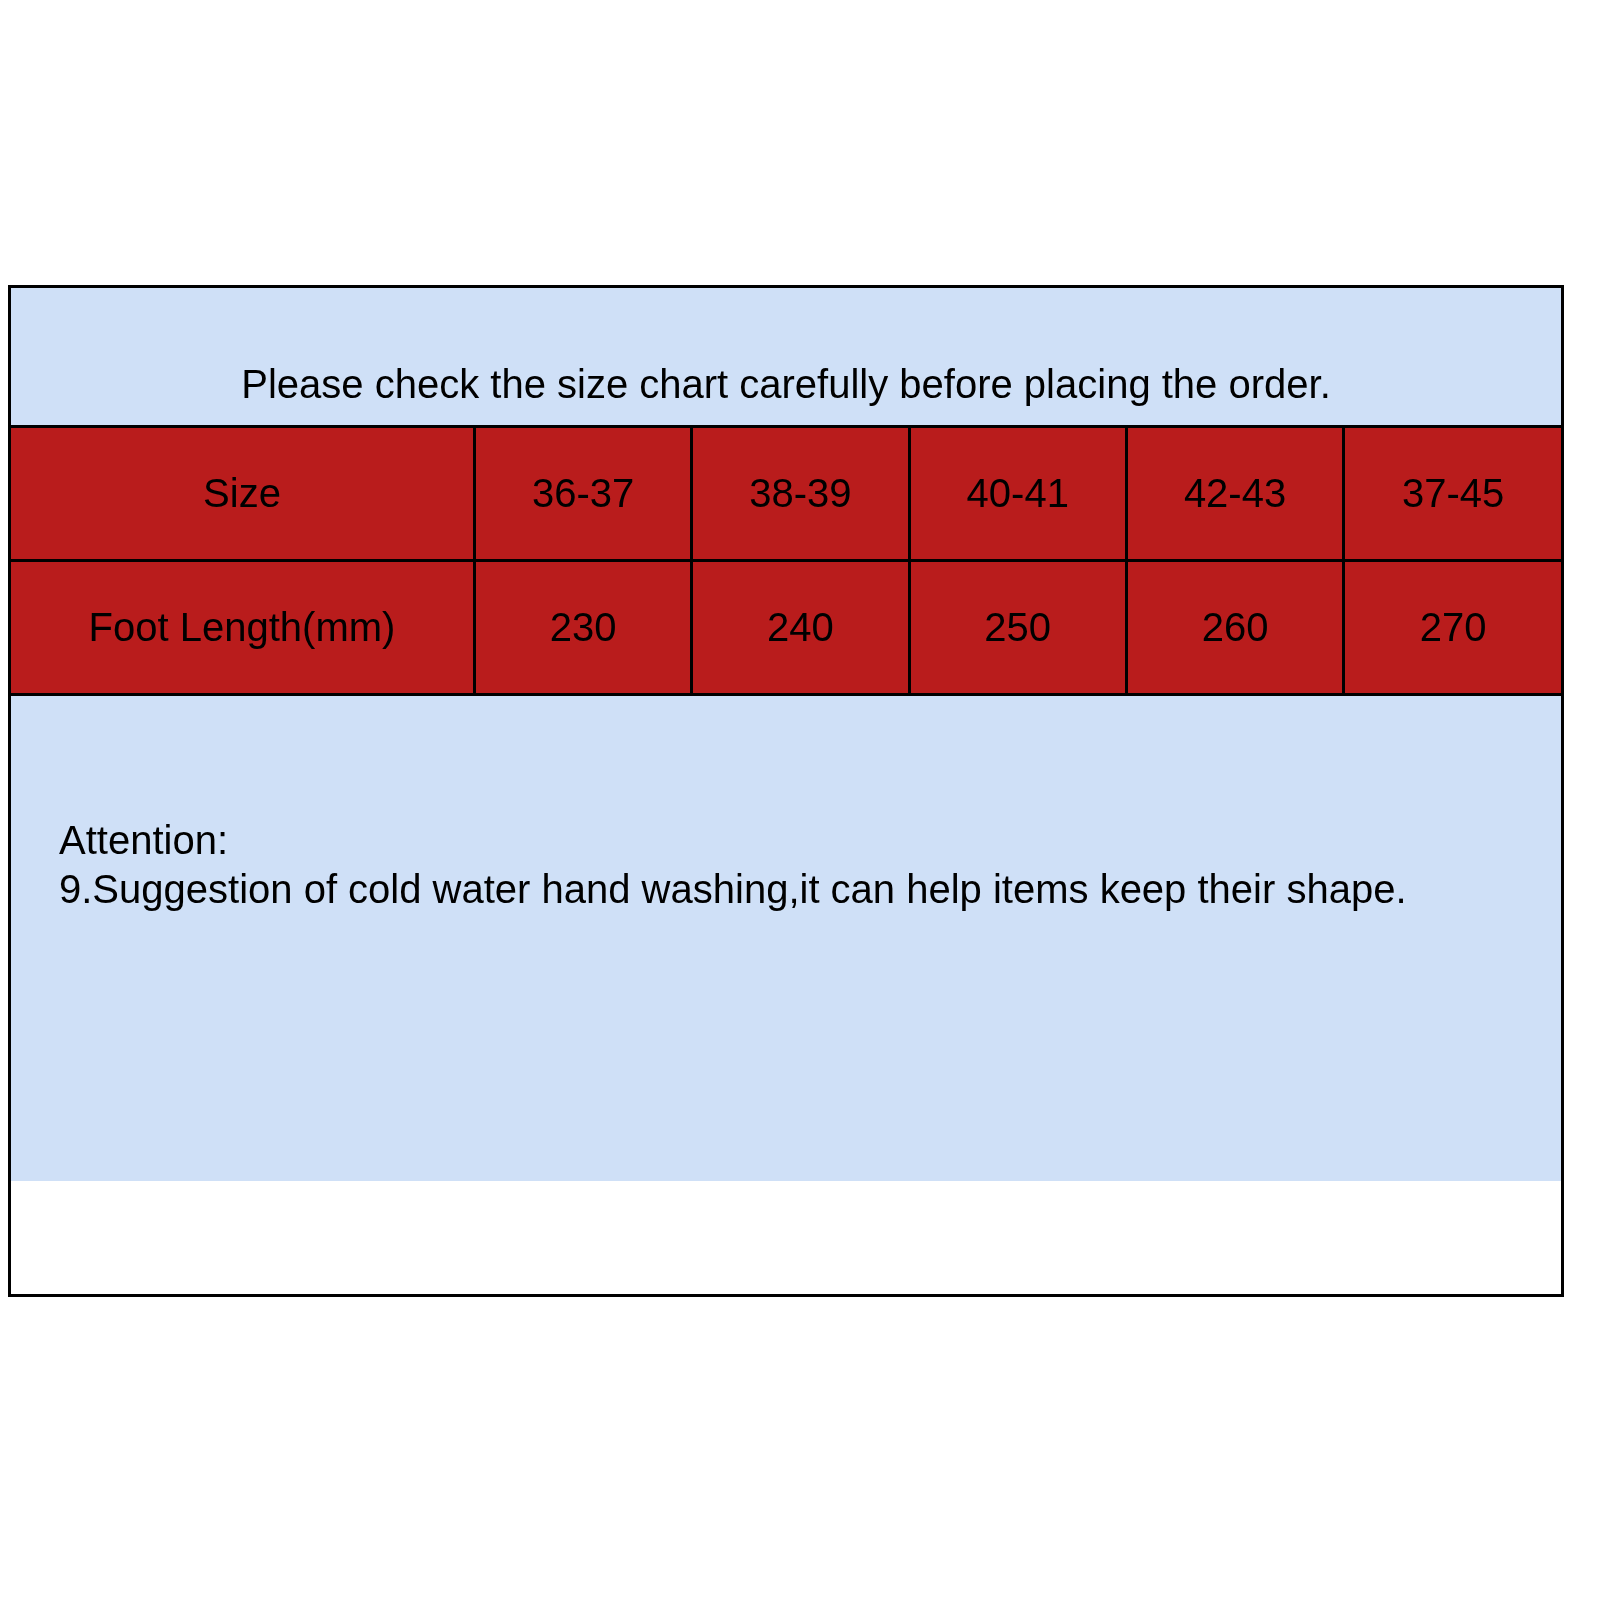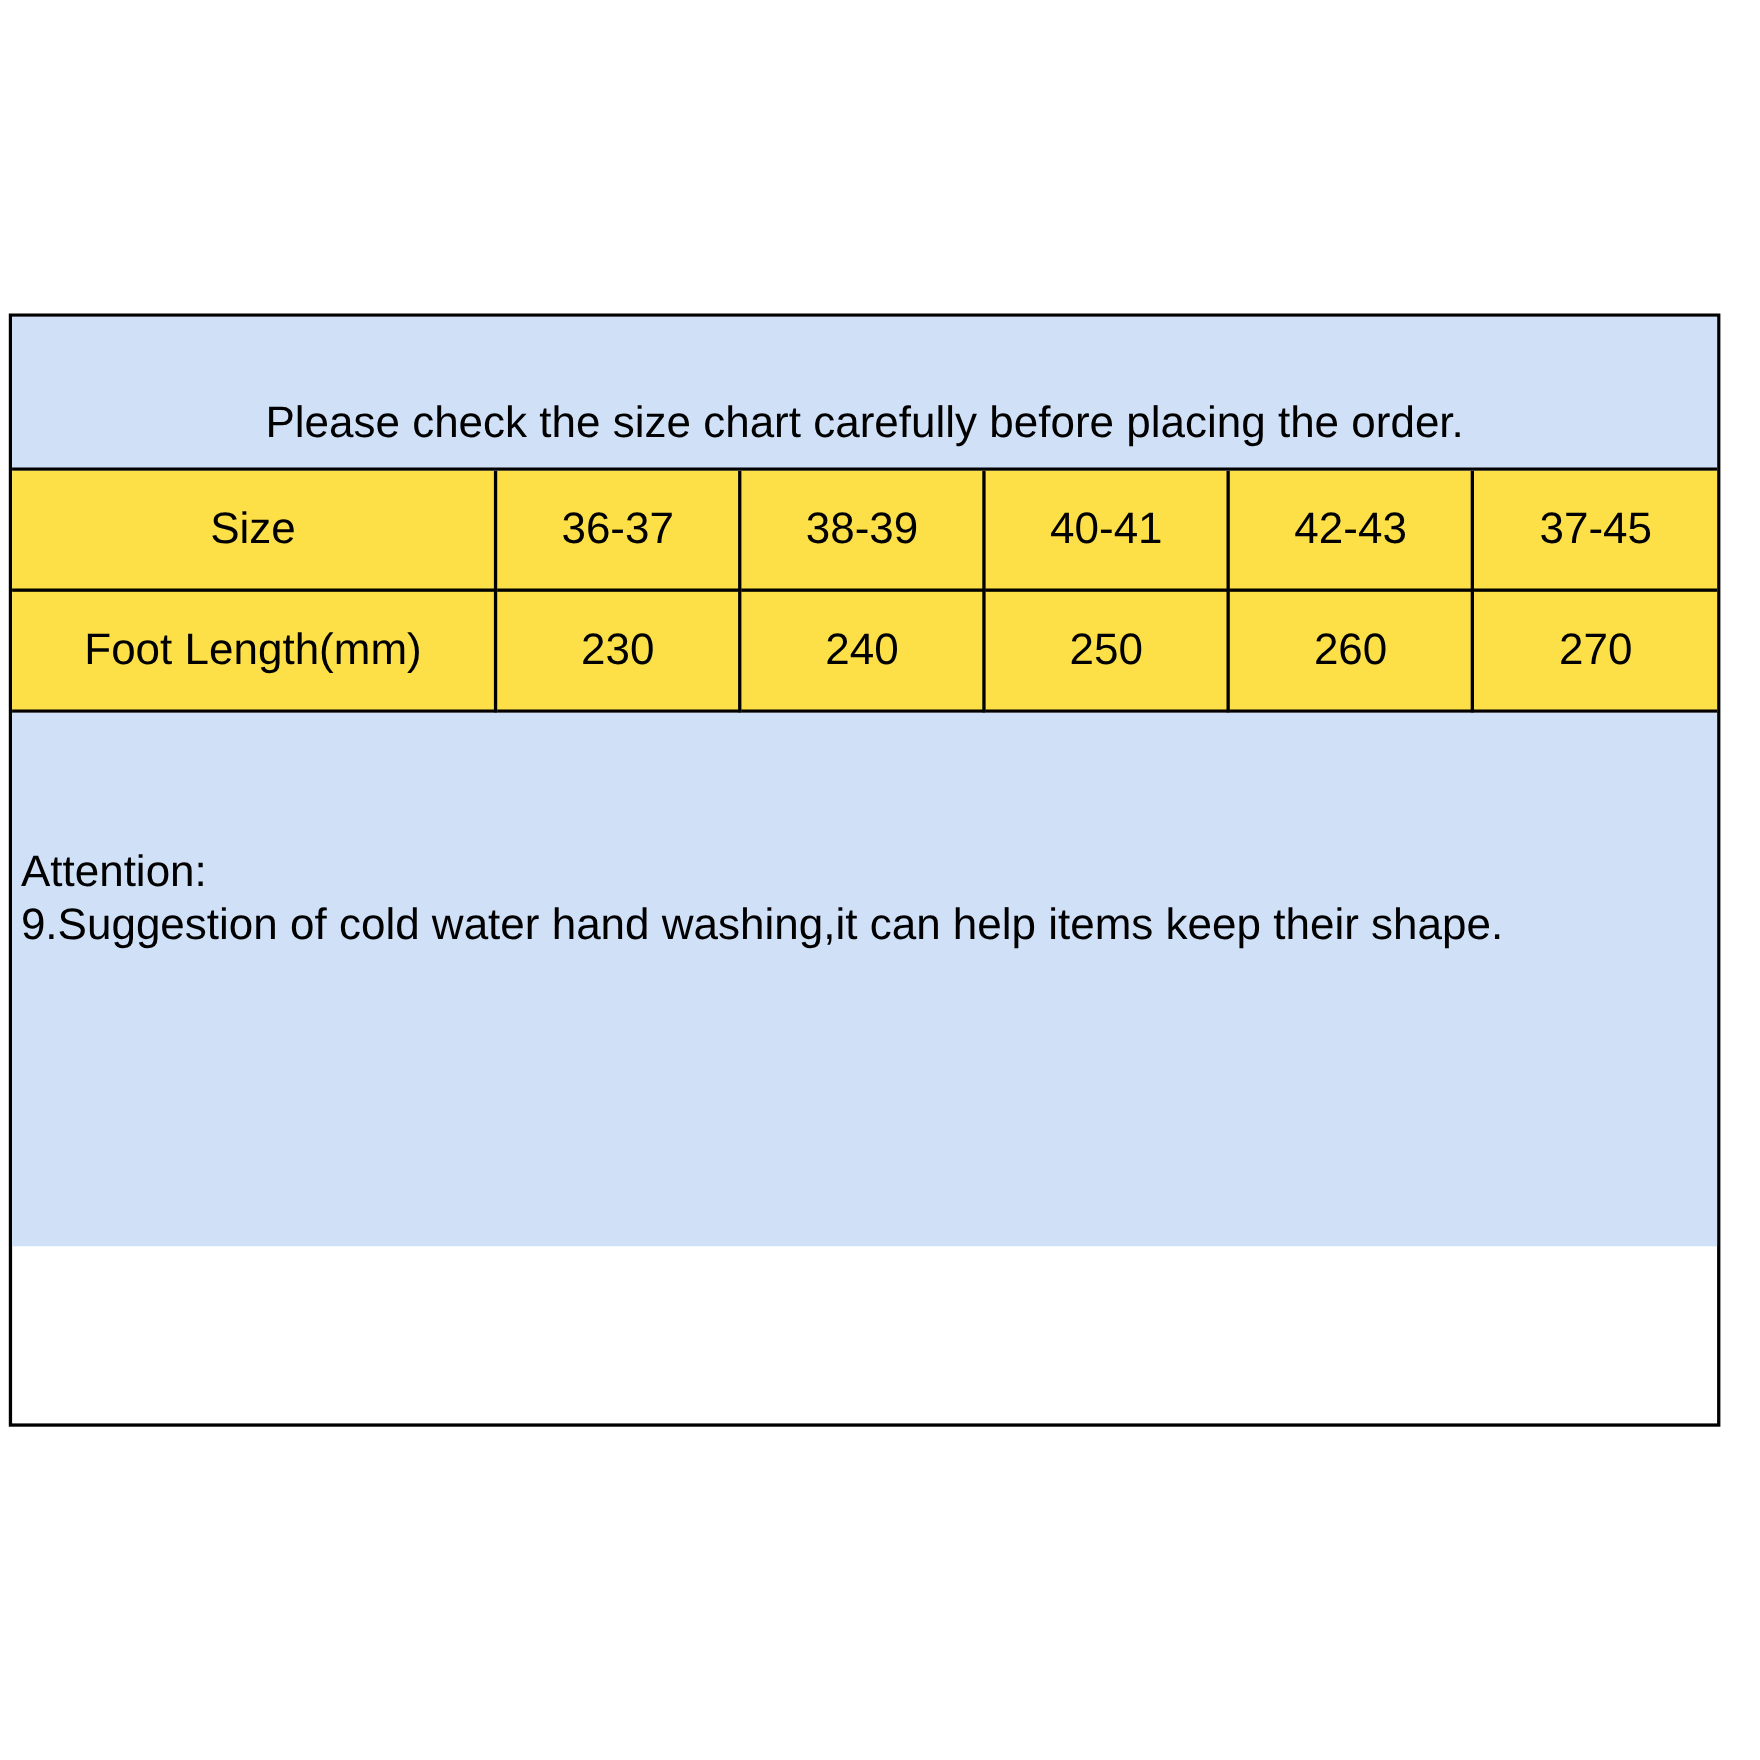--- a/index.html
+++ b/index.html
@@ -58,25 +58,25 @@
   }
   table.size-table {
     border-collapse: collapse;
     width: 100%;
     table-layout: fixed;
   }
   table.size-table td {
     border: 3px solid #000000;
     border-left: none;
     border-top: none;
-    background: #fde047;
+    background: #b91c1c;
     text-align: center;
     font-size: 40px;
     height: 107px;
-    padding: 0;
+    padding: 12px;
   }
   table.size-table td:last-child {
     border-right: none;
   }
   table.size-table tr:last-child td {
     border-bottom: 3px solid #000000;
   }
   .col-label { width: 438px; }
   .attention-row {
     height: 485px;
@@ -85,20 +85,21 @@
   .attention-inner {
     position: absolute;
     left: 8px;
     right: 8px;
     top: 120px;
     font-size: 40px;
     line-height: 1.22;
   }
   .attention-inner div {
     white-space: normal;
+    margin-left: 40px;
   }
 </style>
 </head>
 <body>
 
 <div class="sheet">
 
 
   <div class="row band-blue note-row">
     <div class="note-text">Please check the size chart carefully before placing the order.</div>

